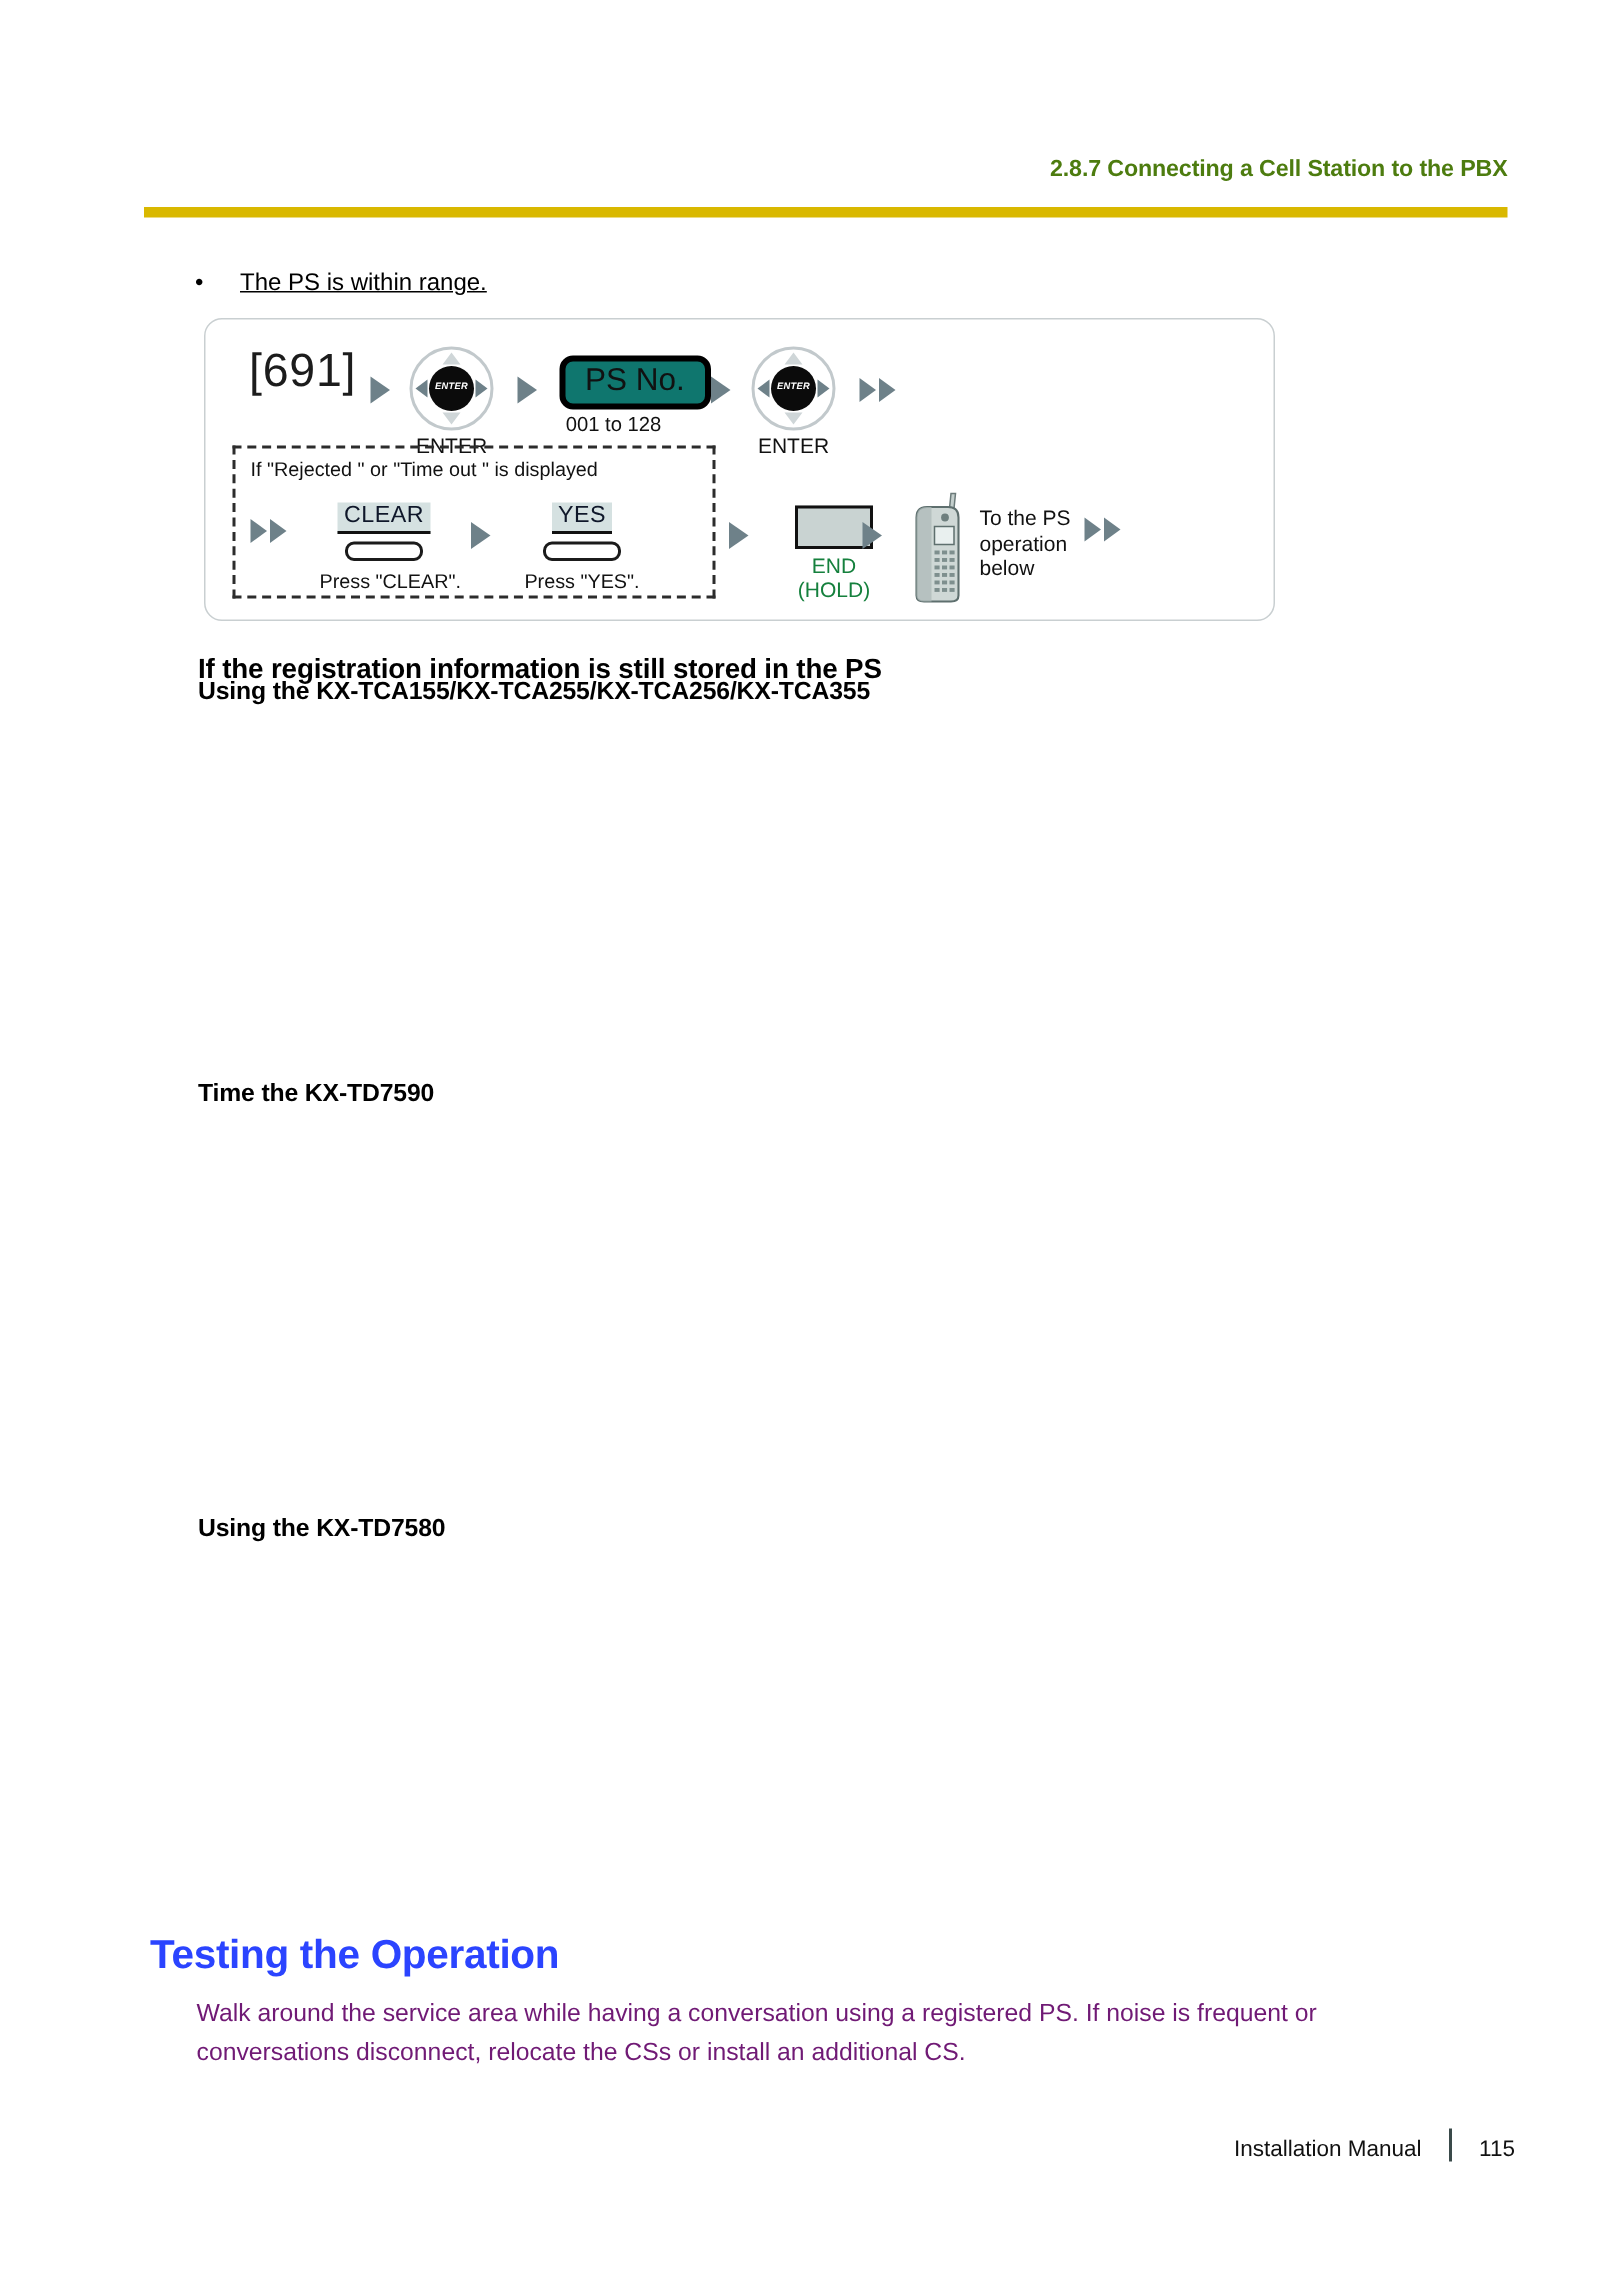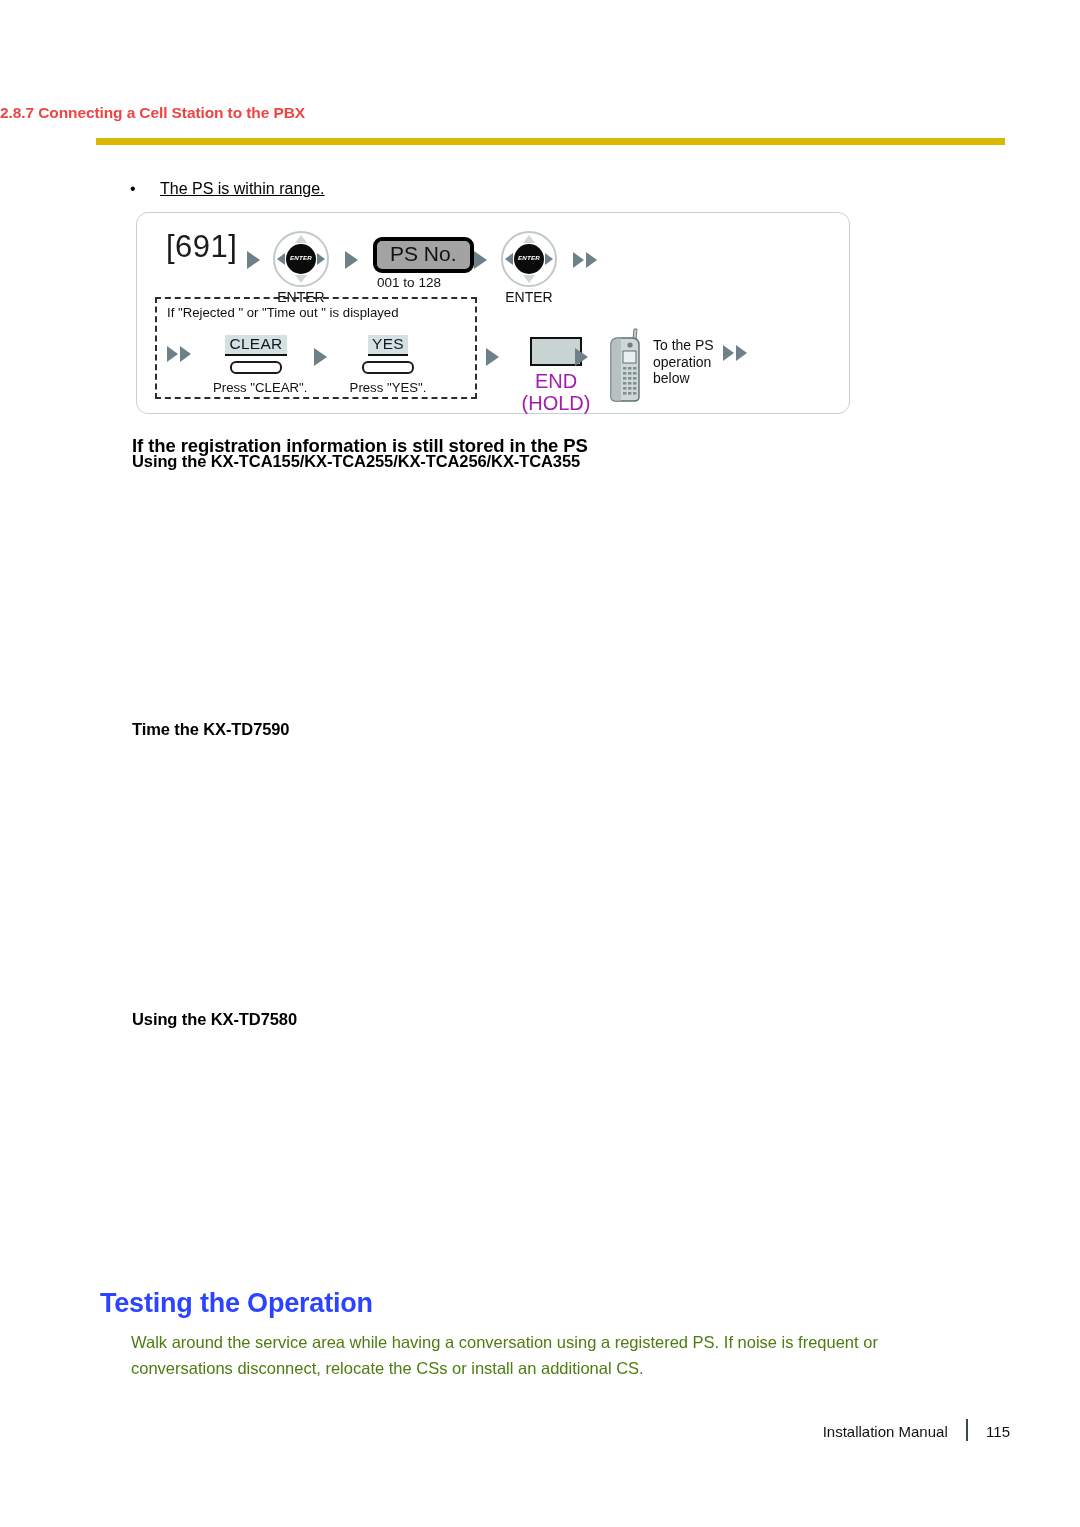--- a/index.html
+++ b/index.html
@@ -15,24 +15,25 @@
     color: #000;
     overflow: hidden;
   }
 
   
   .header-title {
     position: absolute;
     left: 0;
     top: 104px;
     width: 1005px;
+    text-align: right;
     font-size: 15.5px;
     font-weight: bold;
     letter-spacing: -0.1px;
-    color: #ef4444;
+    color: #4d7c0f;
   }
   .header-rule {
     position: absolute;
     left: 96px;
     top: 138px;
     width: 909px;
     height: 7px;
     background: #d9b800;
   }
 
@@ -171,21 +172,21 @@
     text-align: center;
     font-size: 14px;
     color: #111;
   }
 
   
   .psno-box {
     position: absolute;
     border: 4px solid #000;
     border-radius: 9px;
-    background: #a3a3a3;
+    background: #0f766e;
     padding: 2px 13px 4px 13px;
     font-size: 21px;
     color: #111;
     line-height: 1.05;
     white-space: nowrap;
   }
   .psno-sub {
     position: absolute;
     width: 140px;
     text-align: center;
@@ -252,23 +253,23 @@
   .endkey .ebox {
     margin: 0 auto;
     width: 52px;
     height: 29px;
     border: 2.5px solid #111;
     background: #c9d3d2;
     box-sizing: border-box;
   }
   .endkey .ecap {
     margin-top: 4px;
-    font-size: 20px;
+    font-size: 14px;
     line-height: 1.12;
-    color: #a21caf;
+    color: #15803d;
   }
 
   
   .handset { position: absolute; }
   .to-ps-text {
     position: absolute;
     font-size: 14px;
     line-height: 1.18;
     color: #111;
     white-space: nowrap;
@@ -305,21 +306,21 @@
     letter-spacing: -0.2px;
     white-space: nowrap;
   }
   .body-para {
     position: absolute;
     left: 131px;
     top: 1330px;
     width: 840px;
     font-size: 16.5px;
     line-height: 1.55;
-    color: #4d7c0f;
+    color: #701a75;
   }
 
   
   .footer {
     position: absolute;
     left: 0;
     top: 1419px;
     width: 1010px;
     text-align: right;
     font-size: 15px;

